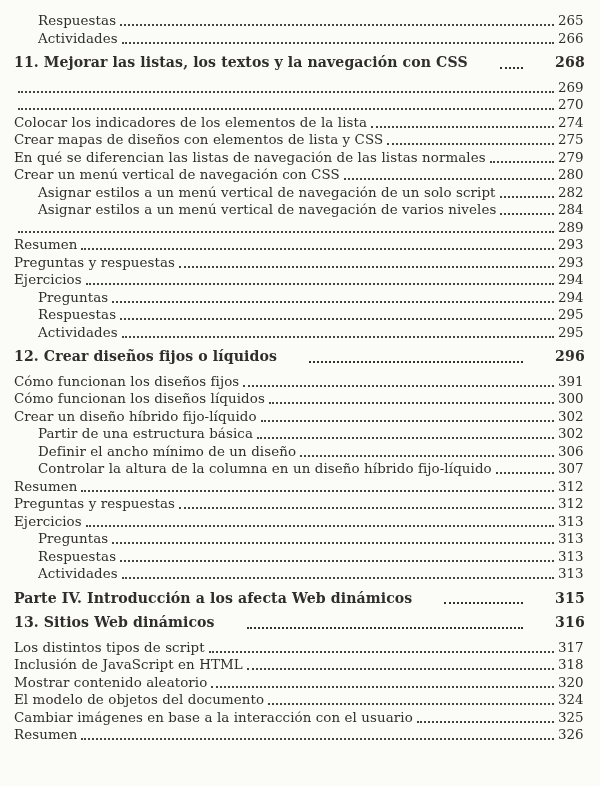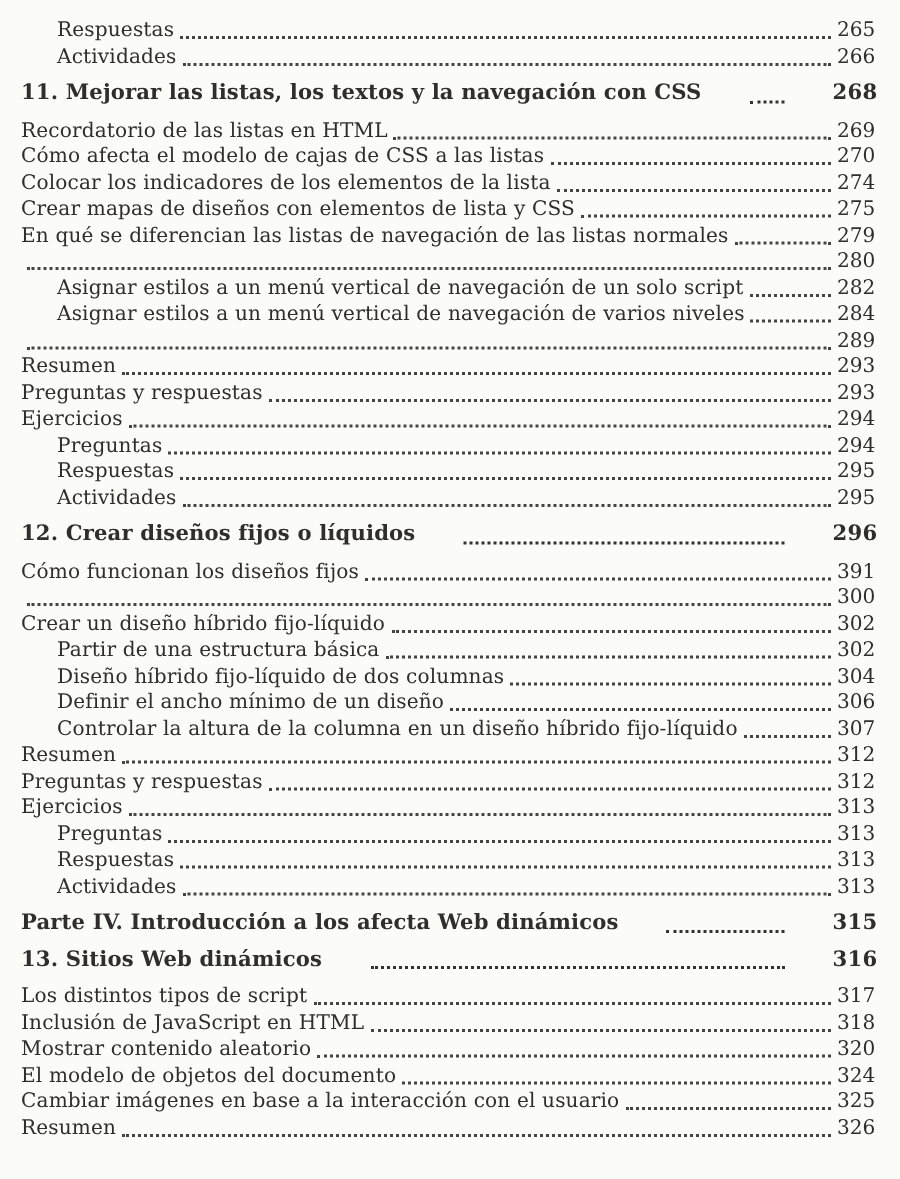--- a/index.html
+++ b/index.html
@@ -77,45 +77,44 @@
         <span class="label">Actividades</span>
         <span class="dots"></span>
         <span class="num">266</span>
       </div>
       <div class="row chapter">
         <span class="label">11. Mejorar las listas, los textos y la navegación con CSS</span>
         <span class="dots"></span>
         <span class="num">268</span>
       </div>
       <div class="row main">
-        <span class="label">Recordatorio de las listas en HTML</span>
         <span class="dots"></span>
         <span class="num">269</span>
       </div>
       <div class="row main">
-        <span class="label">Cómo afecta el modelo de cajas de CSS a las listas</span>
         <span class="dots"></span>
         <span class="num">270</span>
       </div>
       <div class="row main">
         <span class="label">Colocar los indicadores de los elementos de la lista</span>
         <span class="dots"></span>
         <span class="num">274</span>
       </div>
       <div class="row main">
         <span class="label">Crear mapas de diseños con elementos de lista y CSS</span>
         <span class="dots"></span>
         <span class="num">275</span>
       </div>
       <div class="row main">
         <span class="label">En qué se diferencian las listas de navegación de las listas normales</span>
         <span class="dots"></span>
         <span class="num">279</span>
       </div>
       <div class="row main">
+        <span class="label">Crear un menú vertical de navegación con CSS</span>
         <span class="dots"></span>
         <span class="num">280</span>
       </div>
       <div class="row sub">
         <span class="label">Asignar estilos a un menú vertical de navegación de un solo script</span>
         <span class="dots"></span>
         <span class="num">282</span>
       </div>
       <div class="row sub">
         <span class="label">Asignar estilos a un menú vertical de navegación de varios niveles</span>
@@ -160,37 +159,33 @@
         <span class="label">12. Crear diseños fijos o líquidos</span>
         <span class="dots"></span>
         <span class="num">296</span>
       </div>
       <div class="row main">
         <span class="label">Cómo funcionan los diseños fijos</span>
         <span class="dots"></span>
         <span class="num">391</span>
       </div>
       <div class="row main">
+        <span class="label">Cómo funcionan los diseños líquidos</span>
         <span class="dots"></span>
         <span class="num">300</span>
       </div>
       <div class="row main">
         <span class="label">Crear un diseño híbrido fijo-líquido</span>
         <span class="dots"></span>
         <span class="num">302</span>
       </div>
       <div class="row sub">
         <span class="label">Partir de una estructura básica</span>
         <span class="dots"></span>
         <span class="num">302</span>
-      </div>
-      <div class="row sub">
-        <span class="label">Diseño híbrido fijo-líquido de dos columnas</span>
-        <span class="dots"></span>
-        <span class="num">304</span>
       </div>
       <div class="row sub">
         <span class="label">Definir el ancho mínimo de un diseño</span>
         <span class="dots"></span>
         <span class="num">306</span>
       </div>
       <div class="row sub">
         <span class="label">Controlar la altura de la columna en un diseño híbrido fijo-líquido</span>
         <span class="dots"></span>
         <span class="num">307</span>

